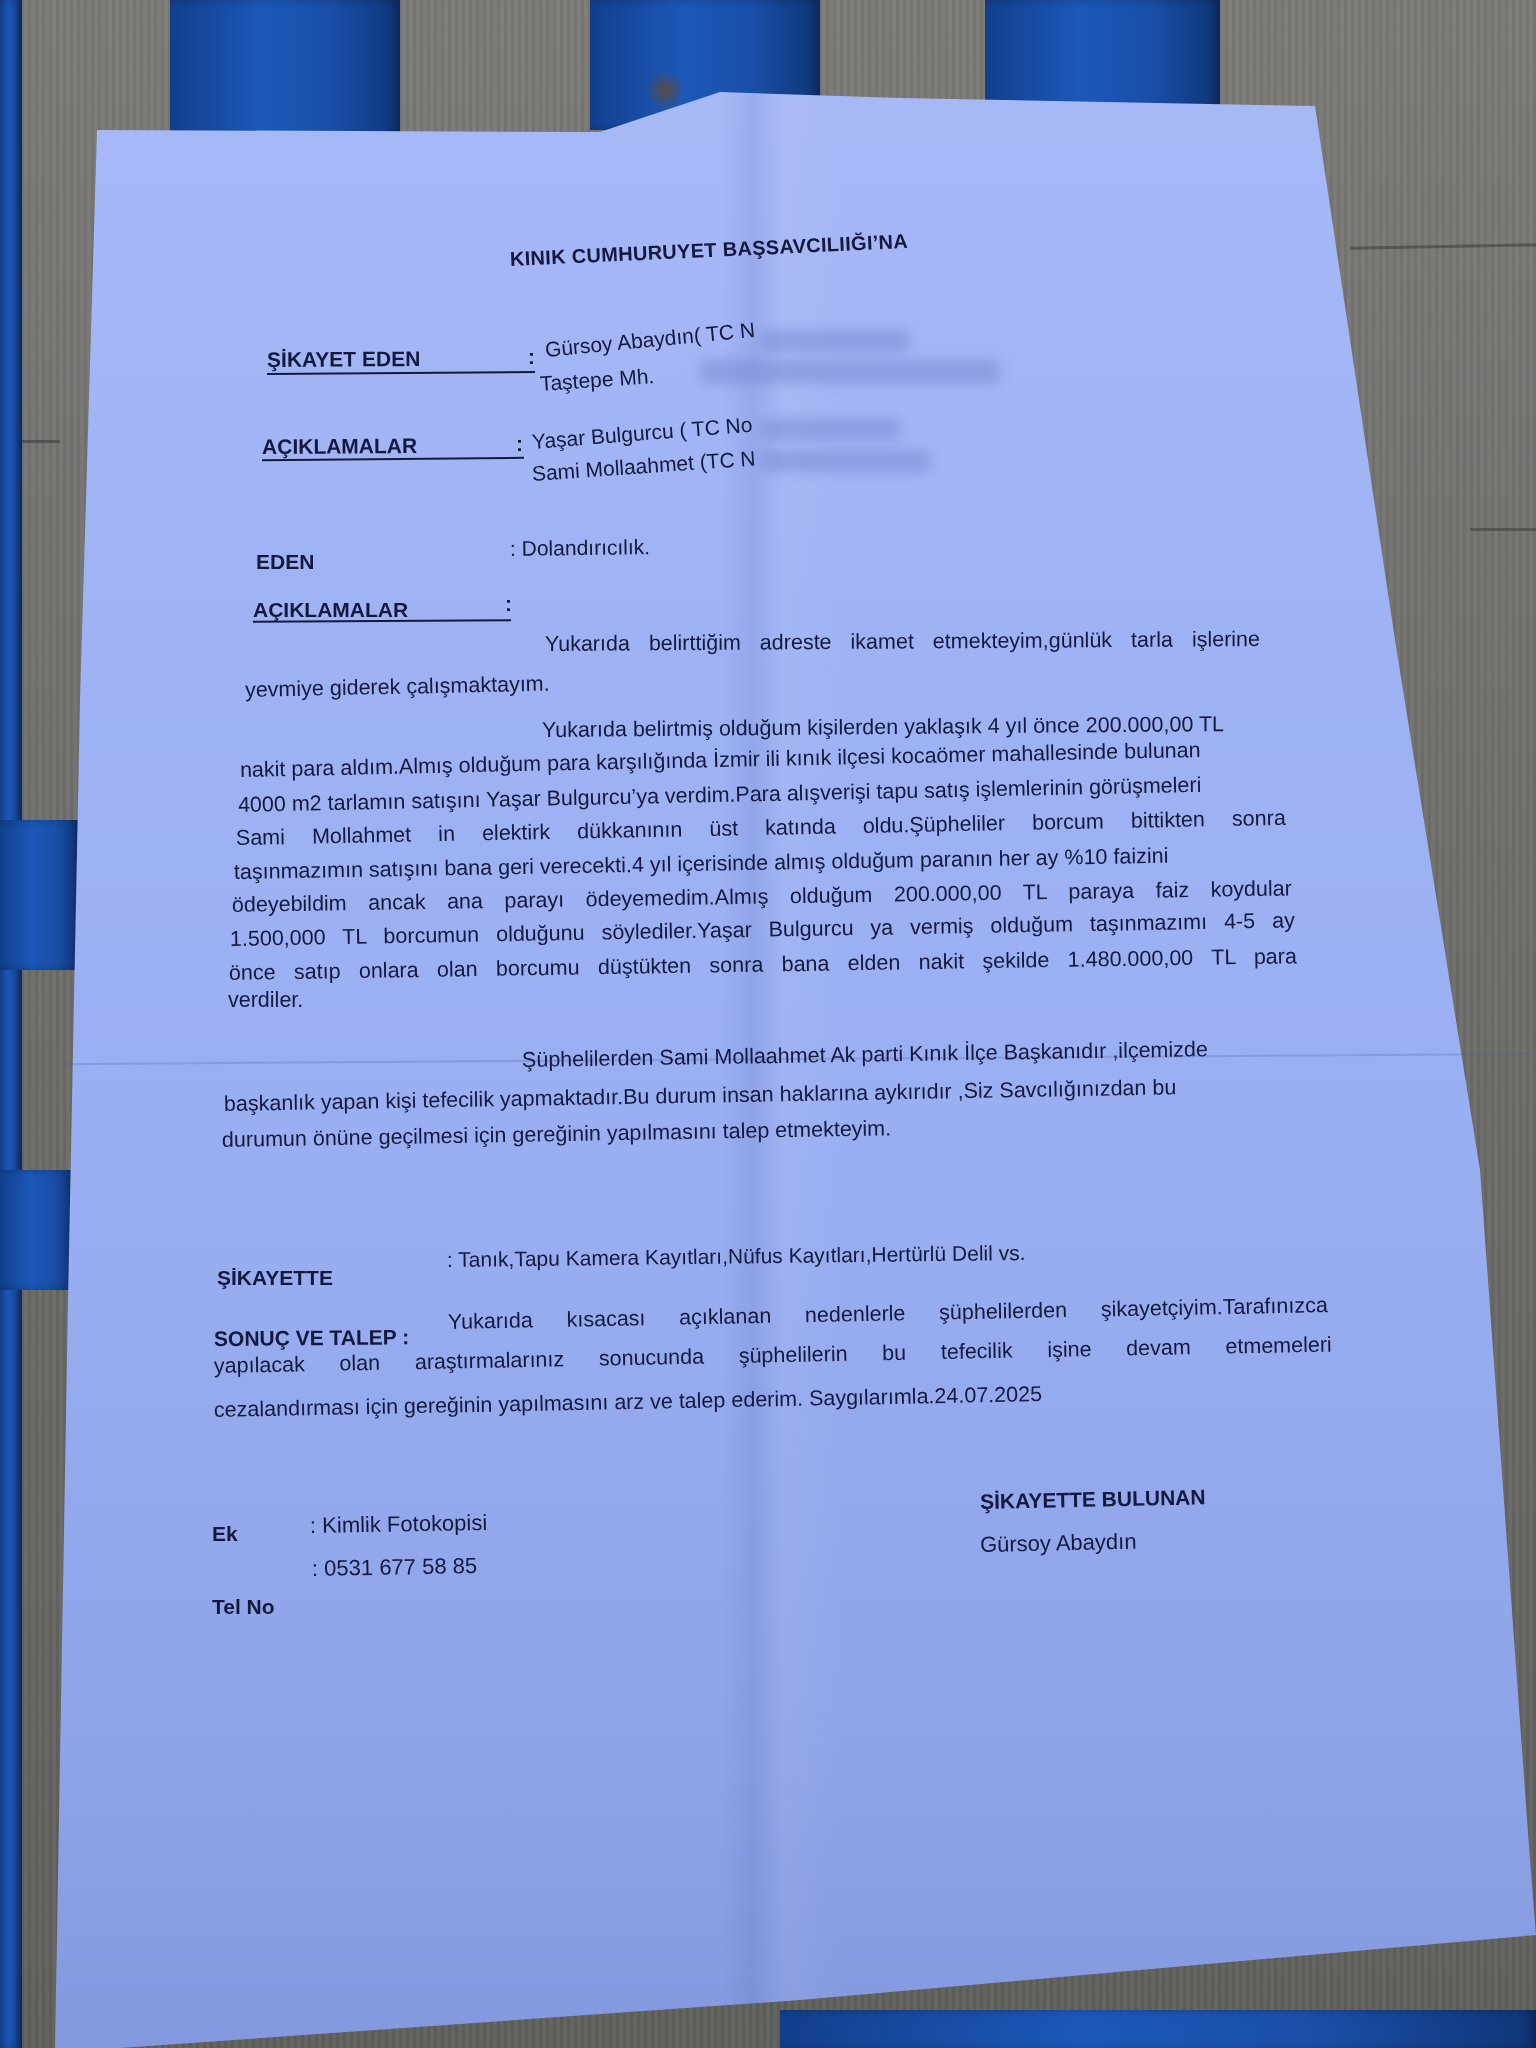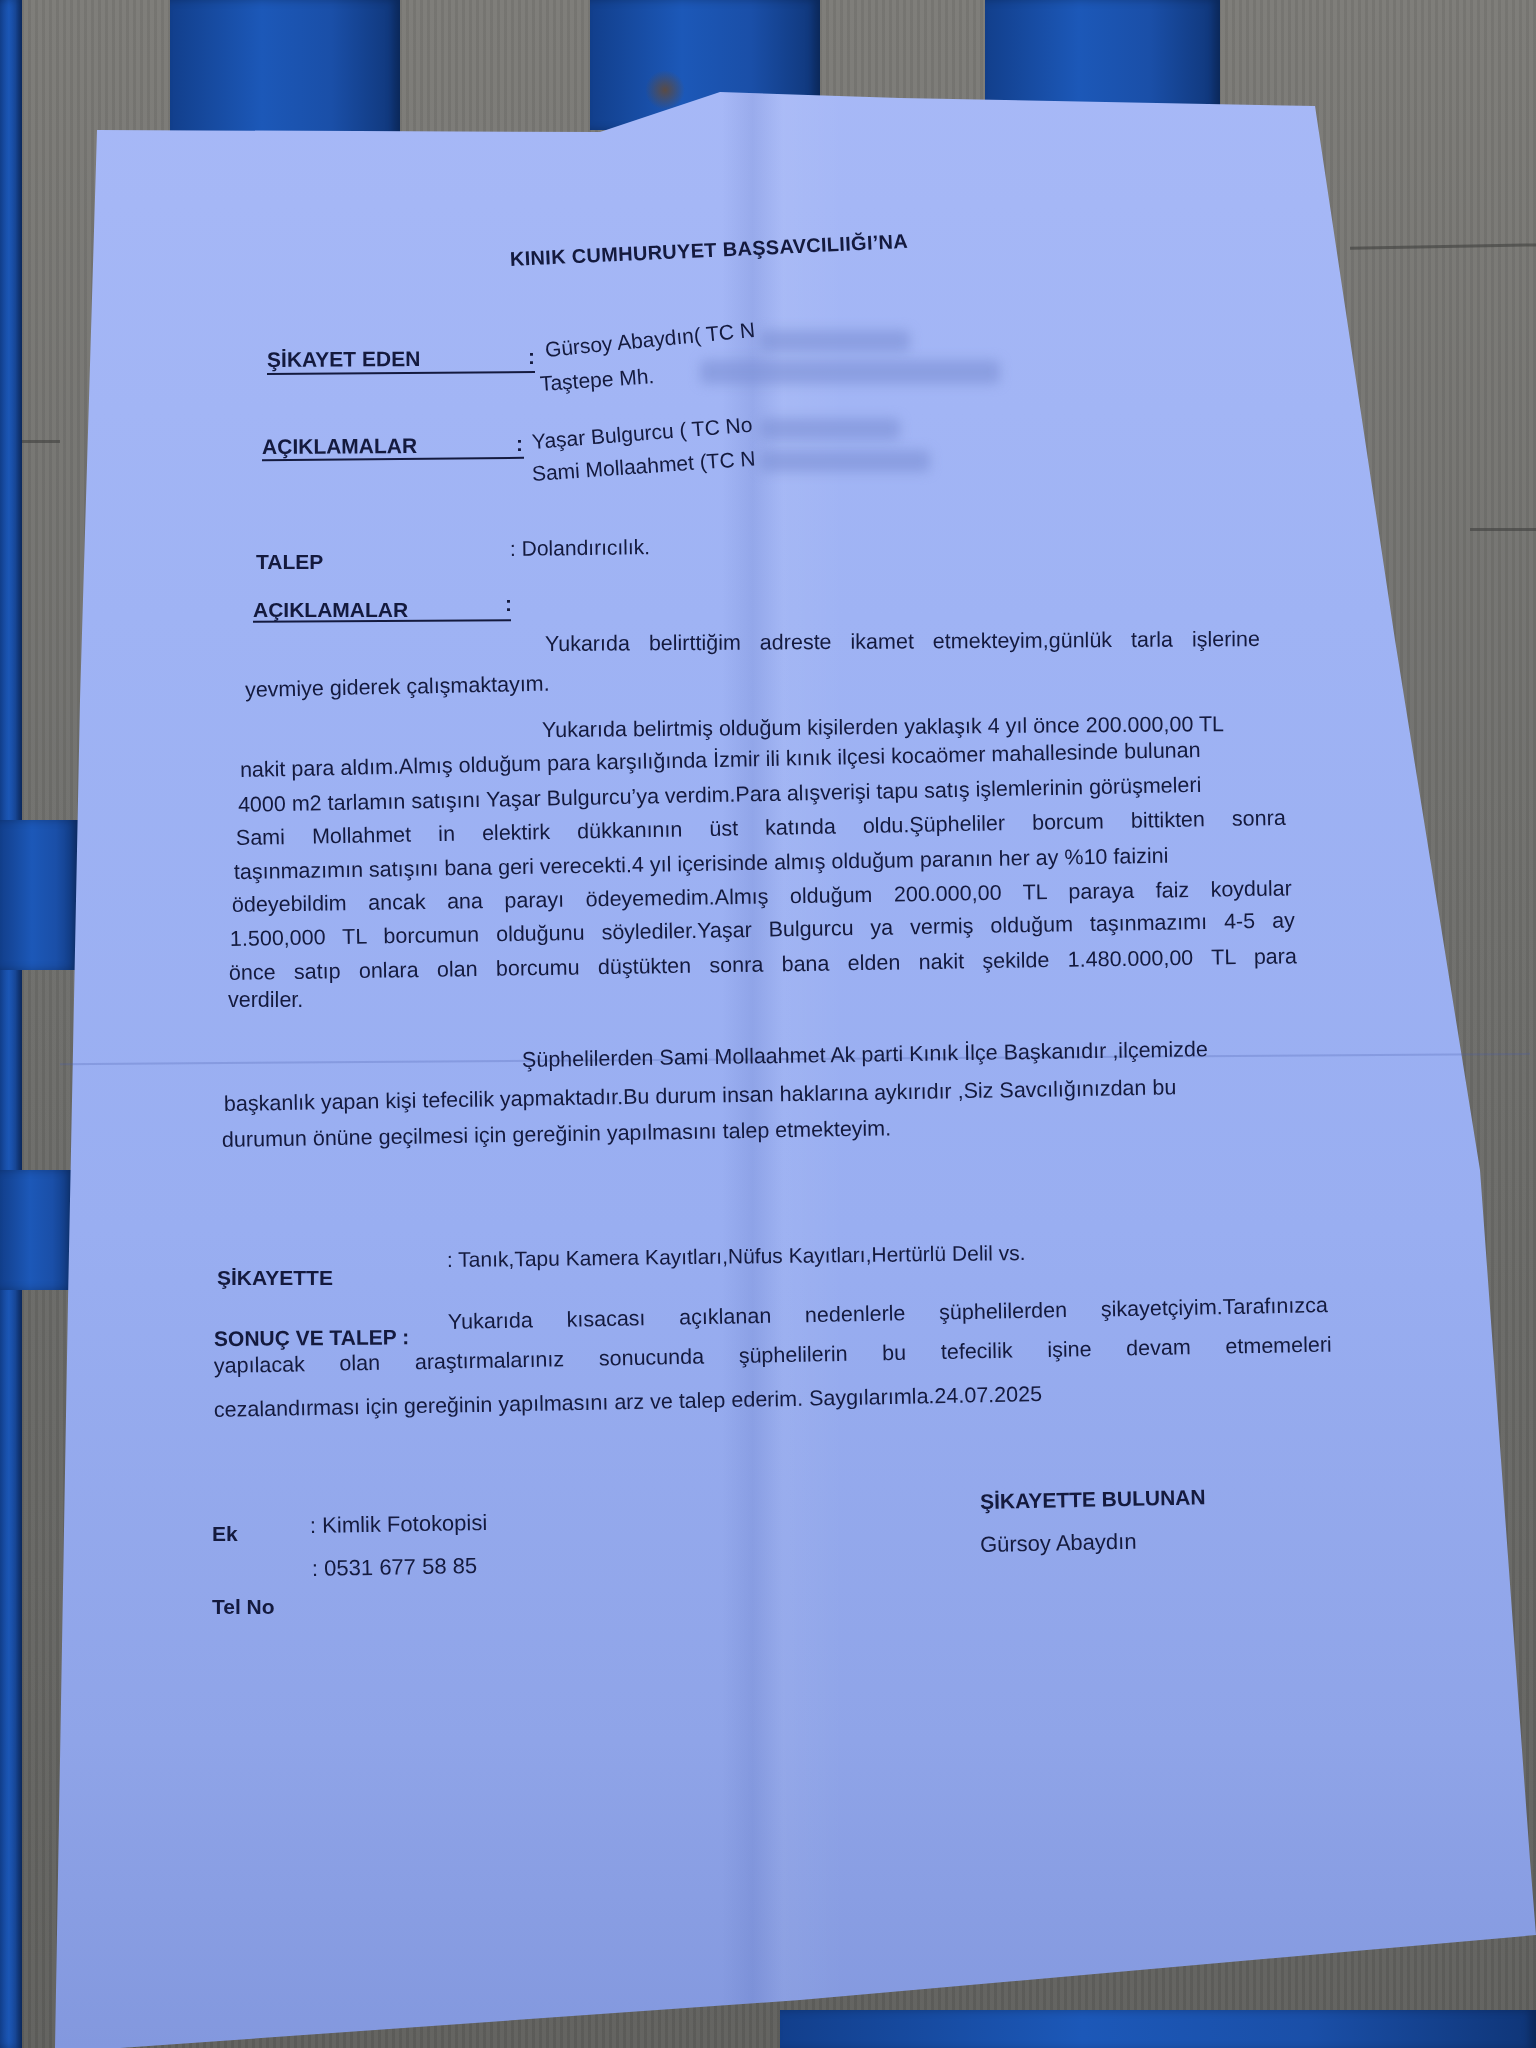--- a/index.html
+++ b/index.html
@@ -119,21 +119,21 @@
   <div class="blurred" style="left:700px; top:360px; width:300px; height:24px;"></div>
 
   <div class="t label" style="left:262px; top:435px; transform:rotate(-0.4deg);">AÇIKLAMALAR</div>
   <div class="label-rule" style="left:262px; top:458px; width:262px; transform:rotate(-0.5deg);"></div>
   <div class="t" style="left:516px; top:432px; font-weight:bold;">:</div>
   <div class="t" style="left:532px; top:430px; transform:rotate(-4.5deg);">Yaşar Bulgurcu ( TC No</div>
   <div class="t" style="left:532px; top:462px; transform:rotate(-4deg);">Sami Mollaahmet (TC N</div>
   <div class="blurred" style="left:760px; top:418px; width:140px; height:22px;"></div>
   <div class="blurred" style="left:760px; top:450px; width:170px; height:22px;"></div>
 
-  <div class="t label" style="left:256px; top:550px;">TALEP</div>
+  <div class="t label" style="left:256px; top:550px;">EDEN</div>
   <div class="t" style="left:510px; top:537px; transform:rotate(-0.8deg);">: Dolandırıcılık.</div>
 
   <div class="t label" style="left:253px; top:598px;">AÇIKLAMALAR</div>
   <div class="label-rule" style="left:253px; top:620px; width:258px; transform:rotate(-0.3deg);"></div>
   <div class="t" style="left:505px; top:592px; font-weight:bold;">:</div>
 
   <div class="body-line justify" style="left:545px; top:632px; width:715px; transform:rotate(-0.4deg);">Yukarıda belirttiğim adreste ikamet etmekteyim,günlük tarla işlerine</div>
   <div class="body-line" style="left:245px; top:678px; transform:rotate(-1.2deg);">yevmiye giderek çalışmaktayım.</div>
 
   <div class="body-line" style="left:542px; top:718px; transform:rotate(-0.5deg);">Yukarıda belirtmiş olduğum kişilerden yaklaşık 4 yıl önce 200.000,00 TL</div>

